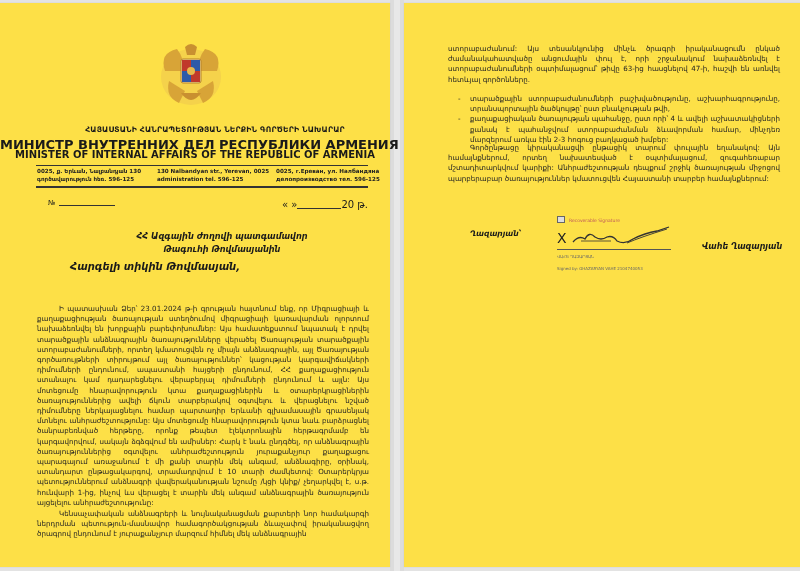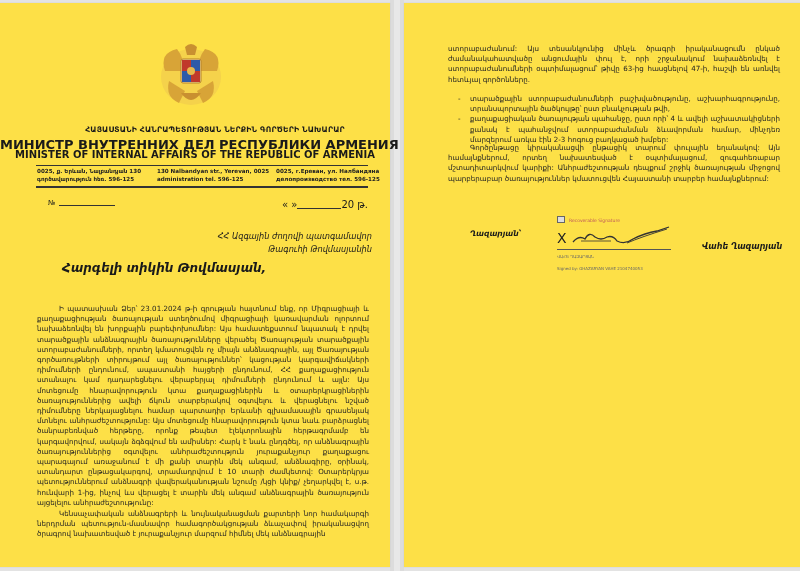--- a/index.html
+++ b/index.html
@@ -33,22 +33,22 @@
   .rule-top { position:absolute; left:36px; width:332px; top:162px; height:1px; background:#333; }
   .rule-bot { position:absolute; left:36px; width:332px; top:183px; height:2px; background:#333; }
   .addr { position:absolute; top:164px; font-size:5.6px; line-height:8px; font-weight:bold; color:#222; white-space:nowrap; }
   .addr.a1 { left:37px; } .addr.a2 { left:157px; } .addr.a3 { left:276px; }
 
   .num-line { position:absolute; top:196px; left:48px; font-size:7px; }
   .num-blank { display:inline-block; width:56px; border-bottom:1px solid #333; margin-left:4px; vertical-align:-1px; }
   .date-line { position:absolute; top:196px; left:282px; font-size:10px; white-space:nowrap; }
   .date-blank { display:inline-block; width:44px; border-bottom:1px solid #333; vertical-align:-1px; }
 
-  .addressee { position:absolute; right:18px; top:227px; text-align:right; font-style:italic; font-weight:normal; font-size:8.2px; line-height:13px; white-space:nowrap; width:300px; }
-  .salutation { position:absolute; left:62px; top:258px; font-style:italic; font-weight:bold; font-size:12px; }
+  .addressee { position:absolute; right:18px; top:227px; text-align:center; font-style:italic; font-weight:bold; font-size:8.2px; line-height:13px; white-space:nowrap; width:300px; }
+  .salutation { position:absolute; left:70px; top:258px; font-style:italic; font-weight:bold; font-size:10px; }
 
   .body-text { position:absolute; font-size:7.1px; line-height:10.2px; text-align:justify; color:#222; }
   .p1 { left:37px; top:282px; width:332px; text-indent:22px;margin-top:19px; }
   .p2 { left:37px; top:506px; width:332px; text-indent:22px; }
 
   
   .p2-text { position:absolute; font-size:7.1px; line-height:10.2px; text-align:justify; color:#222; }
   .pg2-a { left:44px; top:41px; width:332px; }
   .bullets { position:absolute; left:44px; top:91px; width:332px; font-size:7.1px; line-height:10.2px; color:#222; }
   .bullet { display:flex; margin-bottom:0; }
@@ -116,21 +116,21 @@
   </div>
 
   <div class="addressee">
     <div>ՀՀ Ազգային ժողովի պատգամավոր</div>
     <div>Թագուհի Թովմասյանին</div>
   </div>
 
   <div class="salutation">Հարգելի տիկին Թովմասյան,</div>
 
   <div class="body-text p1">Ի պատասխան Ձեր՝ 23.01.2024 թ-ի գրության հայտնում ենք, որ Միգրացիայի և քաղաքացիության ծառայության ստեղծումով միգրացիայի կառավարման ոլորտում նախաձեռնվել են խորքային բարեփոխումներ: Այս համատեքստում նպատակ է դրվել տարածքային անձնագրային ծառայությունները վերածել Ծառայության տարածքային ստորաբաժանումների, որտեղ կմատուցվեն ոչ միայն անձնագրային, այլ Ծառայության գործառույթների տիրույթում այլ ծառայություններ՝ կացության կարգավիճակների դիմումների ընդունում, ապաստանի հայցերի ընդունում, ՀՀ քաղաքացիություն ստանալու կամ դադարեցնելու վերաբերյալ դիմումների ընդունում և այլն: Այս մոտեցումը հնարավորություն կտա քաղաքացիներին և օտարերկրացիներին ծառայություններից ավելի ճկուն տարբերակով օգտվելու և վերացնելու նշված դիմումները ներկայացնելու համար պարտադիր Երևանի գլխամասային գրասենյակ մտնելու անհրաժեշտությունը: Այս մոտեցումը հնարավորություն կտա նաև բարձրացնել ծանրաբեռնված հերթերը, որոնք թեպետ էլեկտրոնային հերթագրմամբ են կարգավորվում, սակայն ձգձգվում են ամիսներ: Հարկ է նաև ընդգծել, որ անձնագրային ծառայություններից օգտվելու անհրաժեշտություն յուրաքանչյուր քաղաքացու պարագայում առաջանում է մի քանի տարին մեկ անգամ, անձնագիրը, օրինակ, ստանդարտ ընթացակարգով, տրամադրվում է 10 տարի ժամկետով: Օտարերկրյա պետություններում անձնագրի վավերականության նշումը /կցի կնիք/ չեղարկվել է, ս.թ. հունվարի 1-ից, ինչով ևս վերացել է տարին մեկ անգամ անձնագրային ծառայություն այցելելու անհրաժեշտությունը:</div>
-  <div class="body-text p2">Կենսաչափական անձնագրերի և նույնականացման քարտերի նոր համակարգի ներդրման պետություն-մասնավոր համագործակցության ձևաչափով իրականացվող ծրագրով նախատեսված է յուրաքանչյուր մարզում հիմնել մեկ անձնագրային</div>
+  <div class="body-text p2">Կենսաչափական անձնագրերի և նույնականացման քարտերի նոր համակարգի ներդրման պետություն-մասնավոր համագործակցության ձևաչափով իրականացվող ծրագրով ընդունում է յուրաքանչյուր մարզում հիմնել մեկ անձնագրային</div>
 </div>
 
 <div class="page" id="page2">
   <div class="p2-text pg2-a">ստորաբաժանում: Այս տեսանկյունից մինչև ծրագրի իրականացումն ընկած ժամանակահատվածը անցումային փուլ է, որի շրջանակում նախաձեռնվել է ստորաբաժանումների օպտիմալացում՝ թիվը 63-ից հասցնելով 47-ի, հաշվի են առնվել հետևյալ գործոնները.</div>
 
   <div class="bullets">
     <div class="bullet">
       <span class="dash">-</span>
       <span class="btext">տարածքային ստորաբաժանումների բաշխվածությունը, աշխարհագրությունը, տրանսպորտային ծածկույթը՝ ըստ բնակչության թվի,</span>
     </div>

